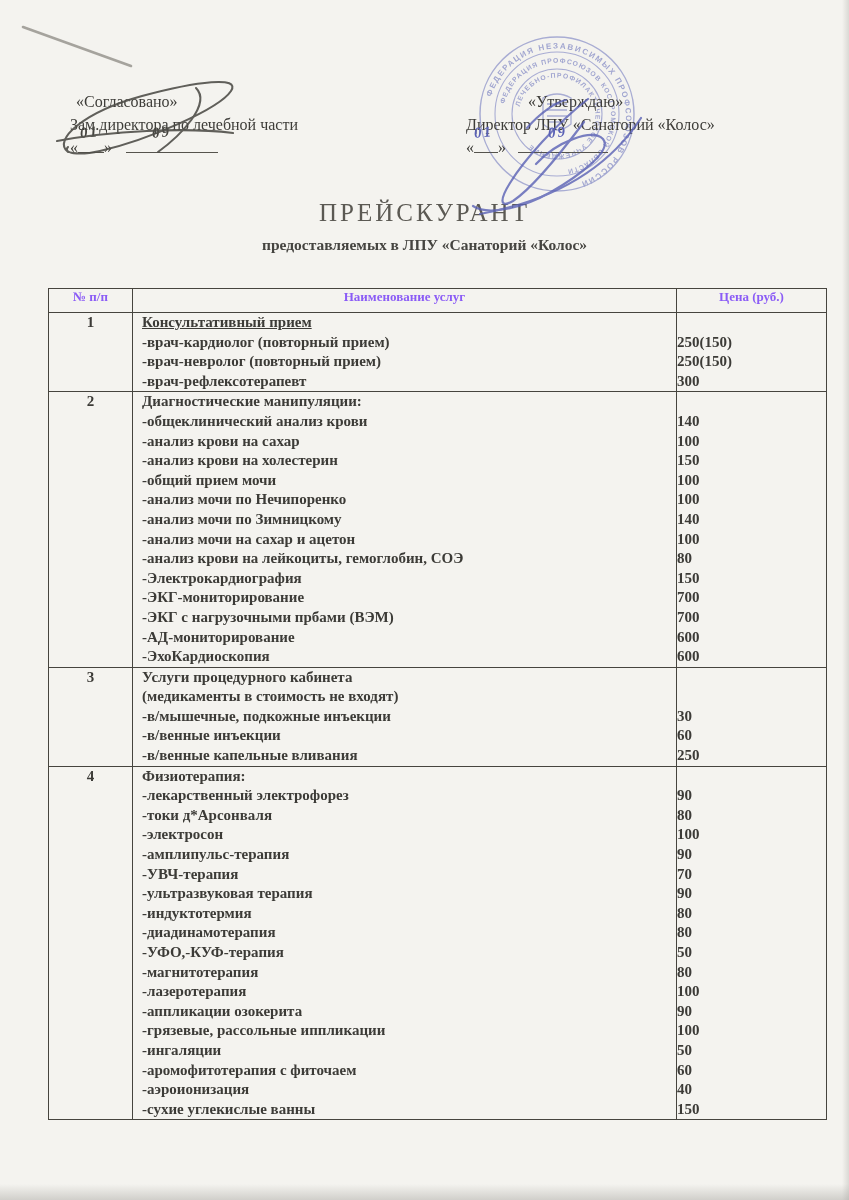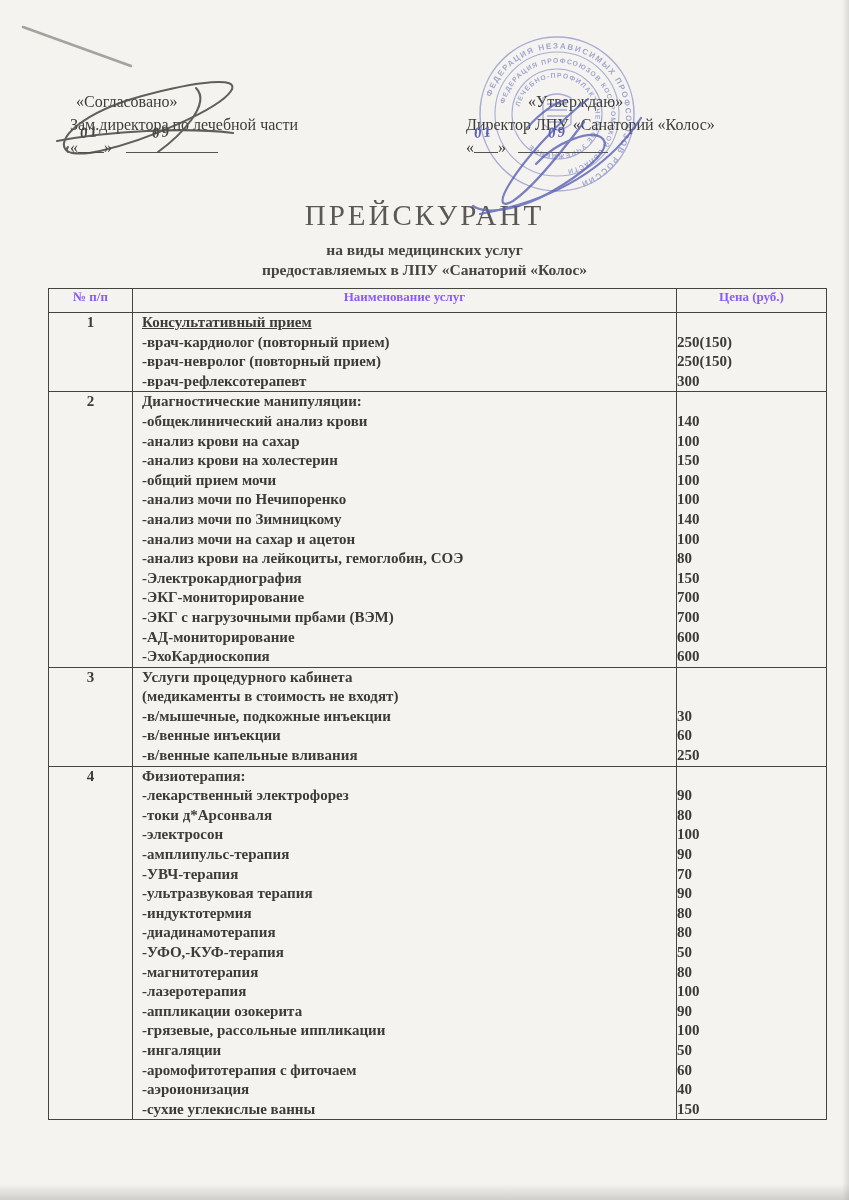--- a/index.html
+++ b/index.html
@@ -21,21 +21,21 @@
   .indent-sm{padding-left:6px;}
   .indent-md{padding-left:62px;}
   .ul{display:inline-block;border-bottom:1.4px solid #55534d;height:15px;vertical-align:baseline;position:relative;}
   .hw{font-style:italic;font-weight:bold;color:#45443f;letter-spacing:2px;
       display:inline-block;transform:rotate(-6deg);font-size:15px;}
   .hw-blue{color:#5a61b5;}
   .hw-over{position:absolute;left:8px;top:-16px;}
 
   
   .title-block{position:absolute;left:0;top:199px;width:849px;text-align:center;}
-  .doc-title{font-size:29px;font-weight:400;letter-spacing:3px;color:#5b5953;margin:0 0 8px 0;}
+  .doc-title{font-size:25px;font-weight:400;letter-spacing:3px;color:#5b5953;margin:0 0 8px 0;}
   .doc-sub{font-size:15.5px;font-weight:bold;line-height:19.5px;color:#454440;}
 
   
   table.price{position:absolute;left:48px;top:288px;border-collapse:collapse;table-layout:fixed;}
   table.price td,table.price th{border:1.6px solid #46443e;vertical-align:top;padding:0;overflow:hidden;}
   th.hdr{height:23px;font-size:13px;font-weight:bold;text-align:center;vertical-align:middle;color:#8b5cf6;}
   .num-cell{text-align:center;font-size:15px;font-weight:bold;color:#3c3b37;}
   .line{height:19.6px;line-height:19.6px;font-size:15px;font-weight:bold;
         white-space:nowrap;color:#3c3b37;}
   .names-cell .line{padding-left:9px;}
@@ -87,21 +87,20 @@
     <div class="indent-md">«Утверждаю»</div>
     <div>Директор ЛПУ «Санаторий «Колос»</div>
     <div>
       <span>«</span><span class="ul" style="width:24px"><span class="hw hw-blue hw-over" style="left:0">01</span></span><span>»</span>
       <span class="ul" style="width:90px;margin-left:8px"><span class="hw hw-blue hw-over" style="left:30px">09</span></span>
     </div>
   </div>
 
   <div class="title-block">
     <div class="doc-title">ПРЕЙСКУРАНТ</div>
-    <div class="doc-sub">на виды медицинских услуг</div>
     <div class="doc-sub">предоставляемых в ЛПУ «Санаторий «Колос»</div>
   </div>
 
   <table class="price">
     <colgroup>
       <col style="width:84px">
         <col style="width:544px">
         <col style="width:150px">
     </colgroup>
     <thead>

